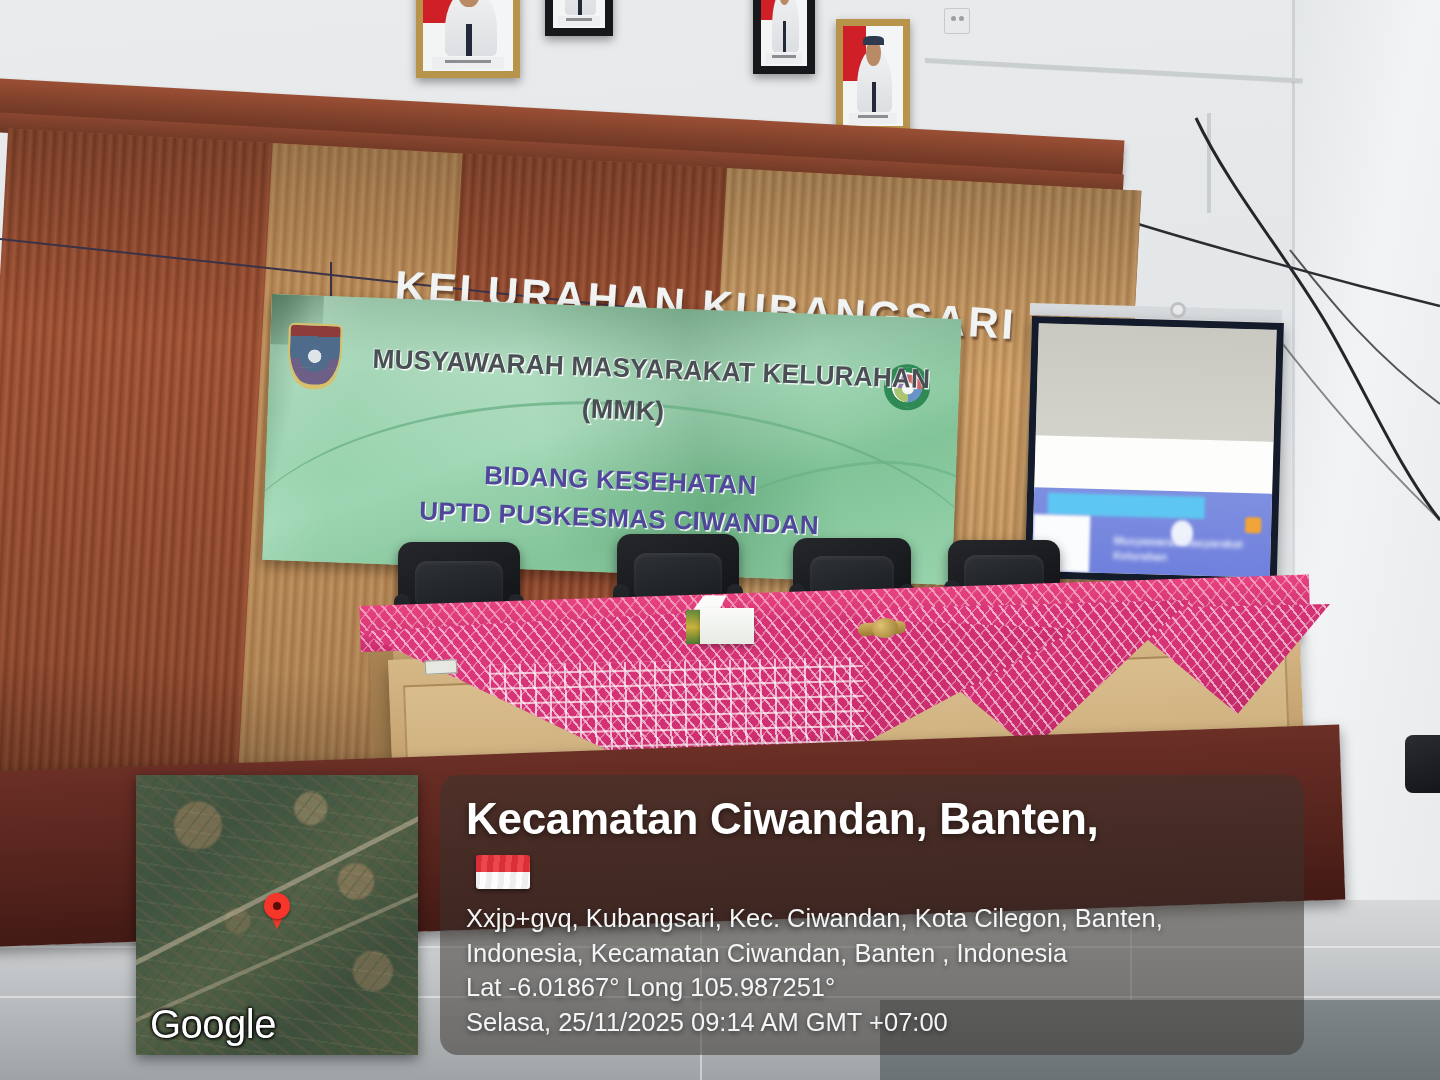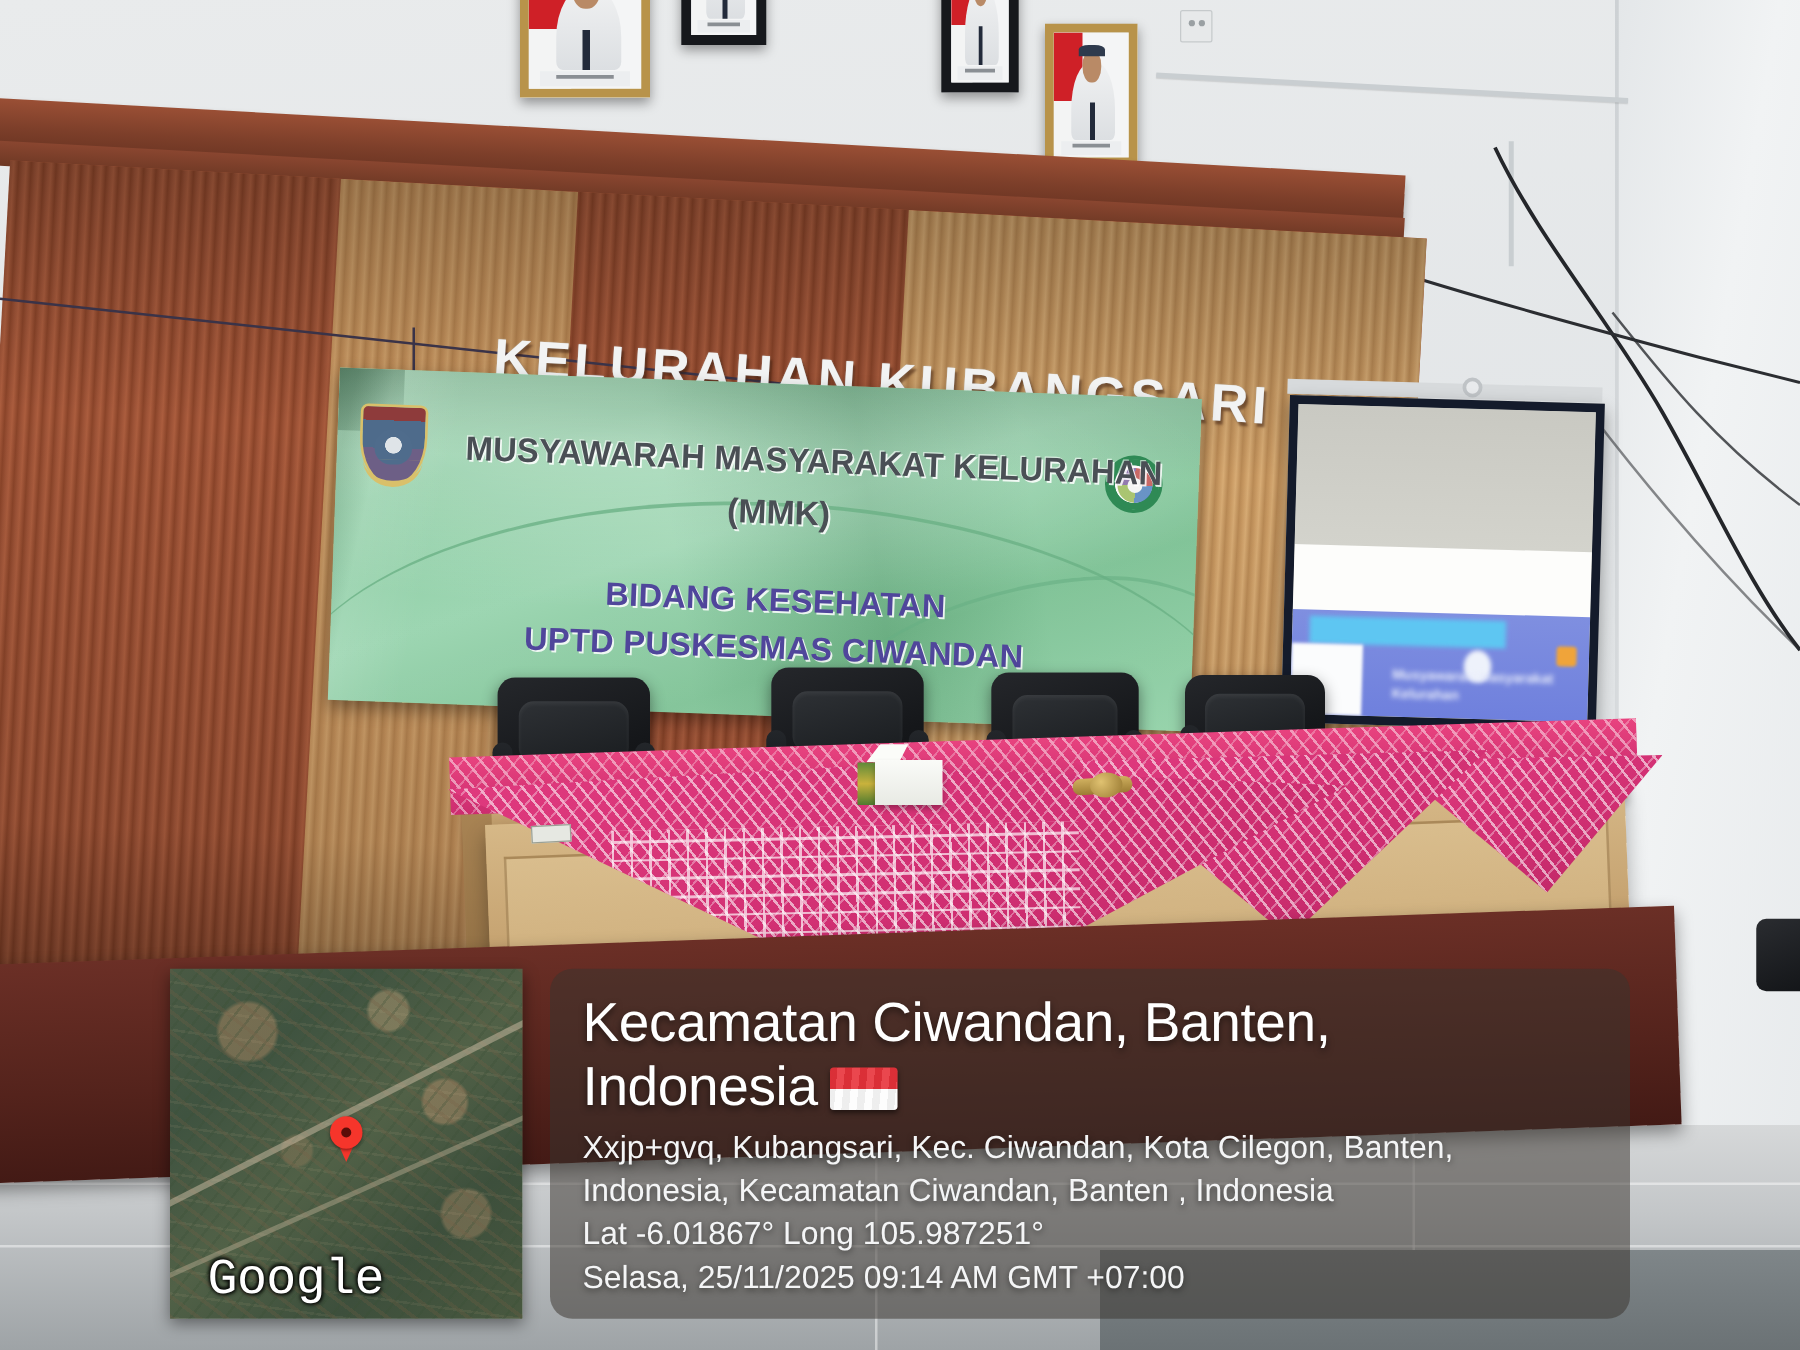--- a/index.html
+++ b/index.html
@@ -326,29 +326,29 @@
   .map-pin { position:absolute; left:50%; top:42%; width:26px; height:26px;
     margin-left:-13px; background:#f6352b; border-radius:50% 50% 50% 50%;
     box-shadow:0 1px 3px rgba(0,0,0,.5); }
   .map-pin:after{ content:""; position:absolute; left:50%; top:50%;
     width:8px;height:8px;margin:-4px 0 0 -4px;border-radius:50%;background:#5a0d08; }
   .map-pin-tail { position:absolute; left:50%; top:calc(42% + 19px); margin-left:-8px;
     width:16px; height:18px; background:#f6352b;
     clip-path:polygon(0 0,100% 0,50% 100%); }
   .map-google { position:absolute; left:14px; bottom:8px;
     font-size:40px; font-weight:normal; color:#fff; letter-spacing:-.5px;
-    font-family:Liberation Mono, monospace;
+    font-family:Liberation Sans, sans-serif;
     text-shadow:0 0 4px rgba(0,0,0,.95), 1px 1px 3px rgba(0,0,0,.9),
-      -1px -1px 3px rgba(0,0,0,.8);margin-left:16px; }
+      -1px -1px 3px rgba(0,0,0,.8); }
 
   
   .info-panel { position:absolute; left:440px; top:775px; width:864px; height:280px;
     background:rgba(58,52,46,.52); border-radius:18px;
     padding:18px 0 0 26px; }
-  .info-title { color:#fff; font-size:44px; line-height:1.16; font-weight:normal;
+  .info-title { color:#fff; font-size:44px; line-height:1.16; font-weight:bold;
     letter-spacing:-.3px;
     text-shadow:0 2px 6px rgba(0,0,0,.55); }
   .flag-emoji { display:inline-block; width:54px; height:34px; vertical-align:-4px;
     margin-left:10px; border-radius:3px; position:relative; overflow:hidden;
     background:linear-gradient(180deg,#e8323a 0 50%, #fdfdfd 50% 100%);
     box-shadow:0 2px 4px rgba(0,0,0,.5); }
   .flag-emoji:after{ content:""; position:absolute; inset:0;
     background:repeating-linear-gradient(95deg, rgba(0,0,0,.06) 0 6px, rgba(255,255,255,.10) 6px 12px); }
   .info-sub { color:#f4f5f6; font-size:25.5px; line-height:1.36; margin-top:6px;
     text-shadow:0 2px 5px rgba(0,0,0,.5); }
@@ -520,21 +520,21 @@
     <div class="map-road"></div>
     <div class="map-road2"></div>
     <div class="map-pin-tail"></div>
     <div class="map-pin"></div>
     <div class="map-google">Google</div>
   </div>
 
   <div class="info-panel">
     <div class="info-title">
       <span>Kecamatan Ciwandan, Banten,</span><br>
-      <span>Indonesia</span><span class="flag-emoji"></span>
+      <span class="flag-emoji"></span>
     </div>
     <div class="info-sub">
       <div>Xxjp+gvq, Kubangsari, Kec. Ciwandan, Kota Cilegon, Banten,</div>
       <div>Indonesia, Kecamatan Ciwandan, Banten , Indonesia</div>
       <div>Lat -6.01867° Long 105.987251°</div>
       <div>Selasa, 25/11/2025 09:14 AM GMT +07:00</div>
     </div>
   </div>
 
 </div>

